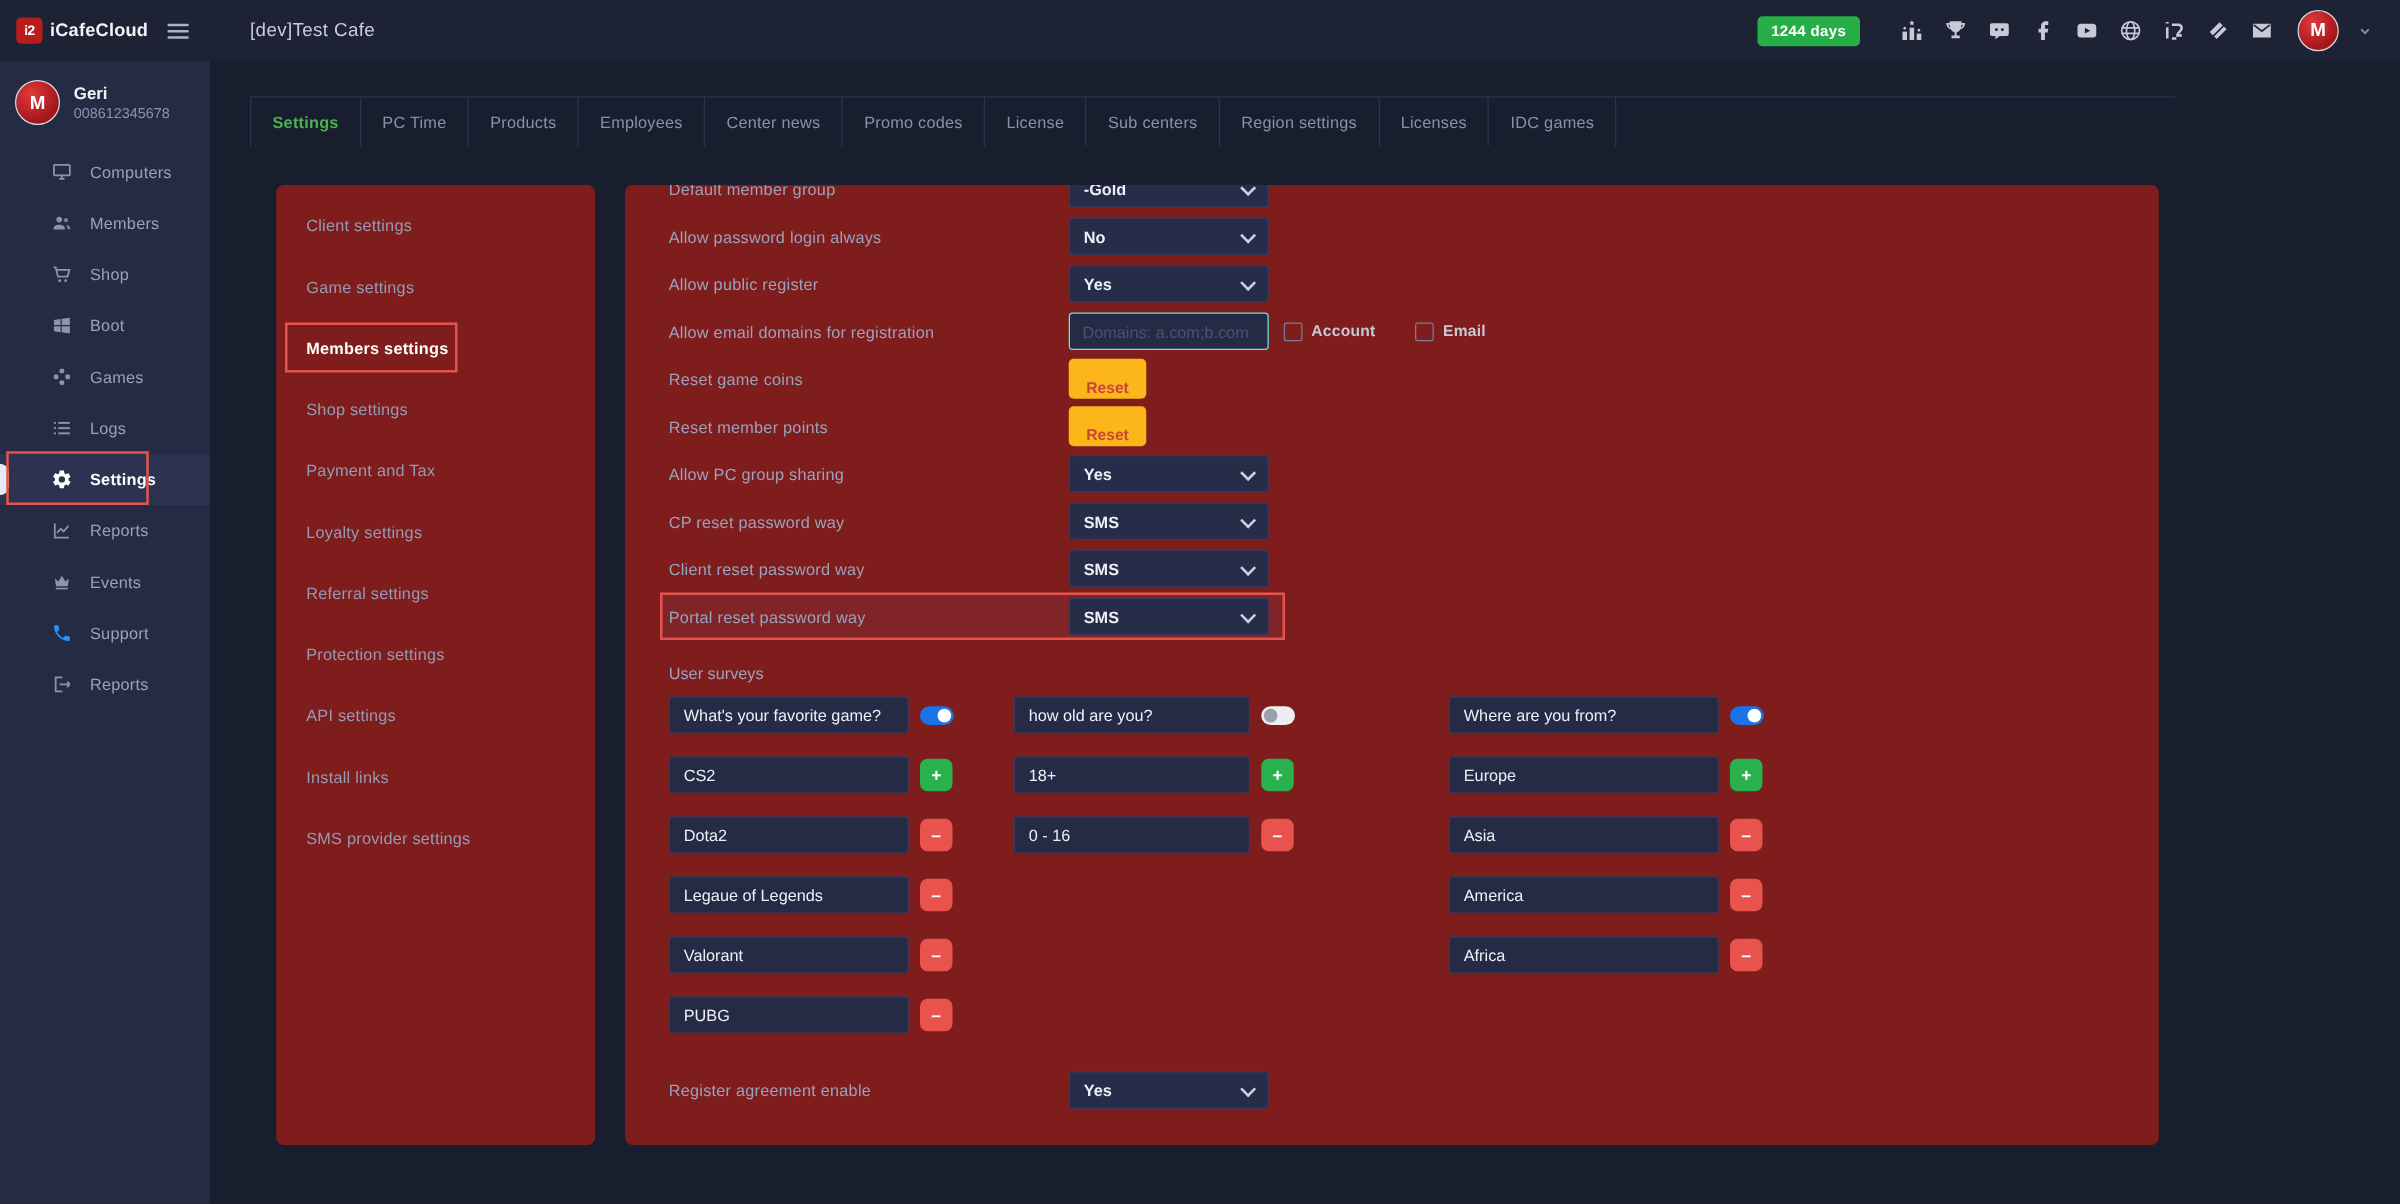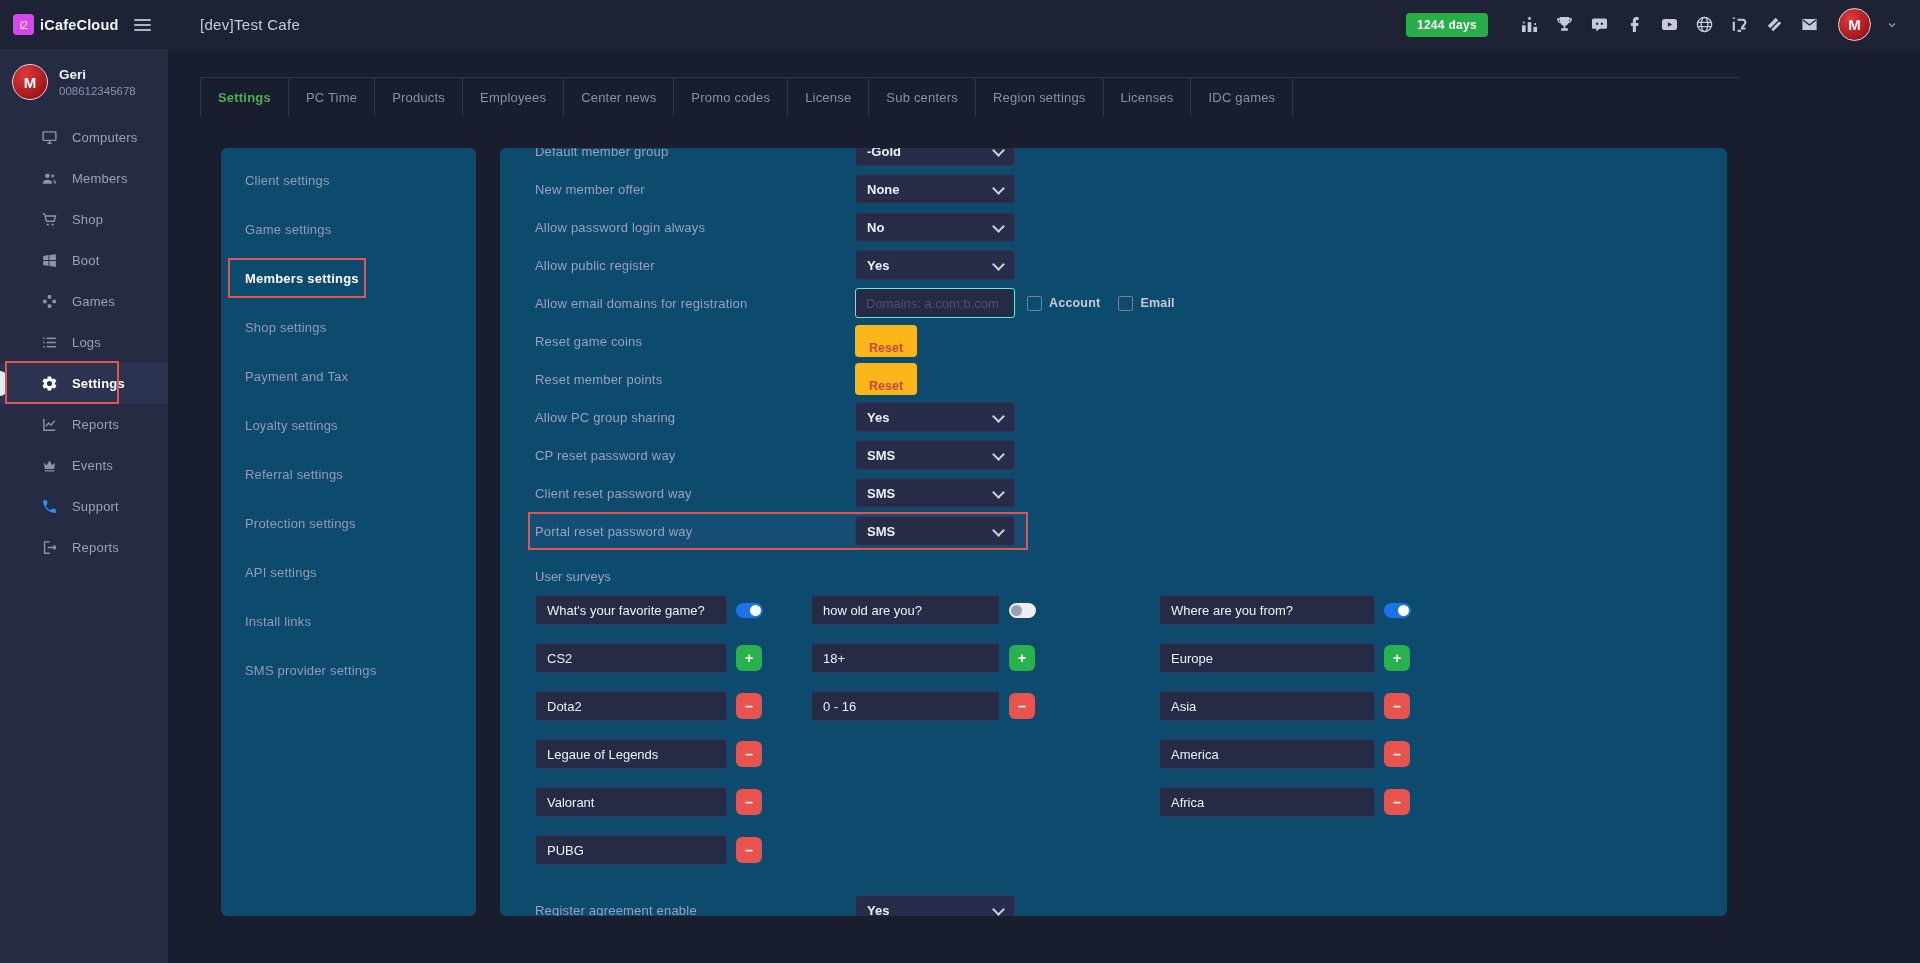--- a/index.html
+++ b/index.html
@@ -10,22 +10,22 @@
     -webkit-font-smoothing: antialiased;
   }
   .app { position:relative; width:1920px; height:963px; }
 
   
   .topbar { position:absolute; top:0; left:0; right:0; height:49px;
     background:#1d2234; display:flex; align-items:center; z-index:5; }
   .topbar-left { width:168px; height:100%; display:flex; align-items:center;
     padding:0 13px; justify-content:space-between; }
   .brand { display:flex; align-items:center; gap:6px; }
-  .brand-badge { width:21px; height:21px; border-radius:4px; background:#d946ef;
-    color:#fff; font-weight:normal; font-size:11px; display:flex; align-items:center;
+  .brand-badge { width:21px; height:21px; border-radius:4px; background:#b91c1c;
+    color:#fff; font-weight:bold; font-size:11px; display:flex; align-items:center;
     justify-content:center; letter-spacing:-0.5px; }
   .brand-name { color:#f2f3f8; font-size:14.5px; font-weight:bold; letter-spacing:0.2px; }
   .burger { display:flex; flex-direction:column; gap:3px; cursor:pointer; padding:4px; }
   .burger span { display:block; width:17px; height:2px; background:#aeb3c7; border-radius:1px; }
   .topbar-title { margin-left:32px; color:#c9cdd9; font-size:15px; letter-spacing:0.3px; }
   .topbar-right { margin-left:auto; display:flex; align-items:center; gap:15px; padding-right:22px; }
   .days-badge { background:#27ae47; color:#fff; font-size:12px; font-weight:bold;
     padding:5px 11px; border-radius:4px; margin-right:16px; letter-spacing:0.3px; }
   .tb-icons { display:flex; align-items:center; gap:15px; }
   .tb-icon { width:20px; height:20px; color:#c6cad6; display:flex; align-items:center; justify-content:center; cursor:pointer; }
@@ -61,42 +61,42 @@
   
   .main { position:absolute; left:168px; top:49px; right:0; bottom:0; background:#191e2f; }
   .tabbar { position:absolute; top:28px; left:32px; width:1540px;
     border-top:1px solid #2c3250; }
   .tabs { display:flex; list-style:none; }
   .tab { height:39px; line-height:39px; padding:0 17px; font-size:13px;
     color:#8b90a7; border-right:1px solid #2c3250; cursor:pointer; letter-spacing:0.2px; }
   .tab:first-child { border-left:1px solid #2c3250; }
   .tab.active { color:#4caf50; font-weight:bold; }
 
-  .panel { background:#0c4a6e; border-radius:6px; }
+  .panel { background:#7f1d1d; border-radius:6px; }
   .submenu { position:absolute; left:53px; top:99px; width:255px; height:768px; padding-top:8px; }
   .submenu-item { position:relative; height:49px; display:flex; align-items:center;
     padding-left:24px; color:#959bb5; font-size:13px; cursor:pointer; letter-spacing:0.2px; }
   .submenu-item.active { color:#ffffff; font-weight:bold; }
   .submenu-item .annotation { left:7px; top:4px; width:138px; height:40px; }
 
   .formpanel { position:absolute; left:332px; top:99px; width:1227px; height:768px;
     padding-left:35px; overflow:hidden; }
   .form-row { position:relative; height:30px; margin-bottom:8px; display:flex; align-items:center; }
   .form-row .flabel { width:320px; flex:none; color:#9aa2bd; font-size:13px; letter-spacing:0.2px; z-index:1; }
   .select { position:relative; width:160px; height:30px; background:#272d49;
     border:1px solid #343a5e; border-radius:3px; display:flex; align-items:center;
     padding:0 26px 0 11px; color:#eef0f7; font-weight:bold; font-size:13px; cursor:pointer; z-index:1; }
   .select::after { content:''; position:absolute; right:11px; top:11px; width:7px; height:7px;
     border-right:2.2px solid #cdd2e2; border-bottom:2.2px solid #cdd2e2; transform:rotate(45deg); margin-top:-2px; }
   .text-input { width:160px; height:30px; background:#262b45; border:1px solid #5eead4;
     border-radius:3px; color:#eef0f7; font-size:13px; padding:0 10px;
     font-family:"Liberation Sans","DejaVu Sans",sans-serif; z-index:1; }
   .text-input::placeholder { color:#4b5175; }
   .check-group { display:flex; align-items:center; margin-left:12px; gap:7px; z-index:1; cursor:pointer; }
-  .check-group + .check-group { margin-left:18px; }
+  .check-group + .check-group { margin-left:32px; }
   .checkbox { width:15px; height:15px; border:1.5px solid #777e9e; border-radius:2px; background:transparent; }
   .check-lbl { color:#c6cad8; font-size:12.5px; font-weight:bold; letter-spacing:0.2px; }
   .reset-btn { background:#fcb61a; color:#c8463c; font-weight:bold; font-size:12.5px;
     border:none; border-radius:4px; height:23px; padding:16px 14px; cursor:pointer;
     font-family:"Liberation Sans","DejaVu Sans",sans-serif; z-index:1; }
   .form-row.hl::before { content:''; position:absolute; left:-7px; width:500px; top:-4px; height:38px;
     background:rgba(137,148,196,0.07); }
   .form-row .row-annotation { position:absolute; left:-7px; width:500px; top:-4px; height:38px;
     border:2px solid #e4544c; pointer-events:none; z-index:2; }
 
@@ -392,26 +392,20 @@
 
     <div class="panel formpanel">
       <div id="form-rows" style="margin-top:-12px">
           <div class="form-row">
             <div class="flabel">Default member group</div>
             <div class="select">
               <span>-Gold</span>
             </div>
           </div>
           <div class="form-row">
-            <div class="flabel">New member offer</div>
-            <div class="select">
-              <span>None</span>
-            </div>
-          </div>
-          <div class="form-row">
             <div class="flabel">Allow password login always</div>
             <div class="select">
               <span>No</span>
             </div>
           </div>
           <div class="form-row">
             <div class="flabel">Allow public register</div>
             <div class="select">
               <span>Yes</span>
             </div>

